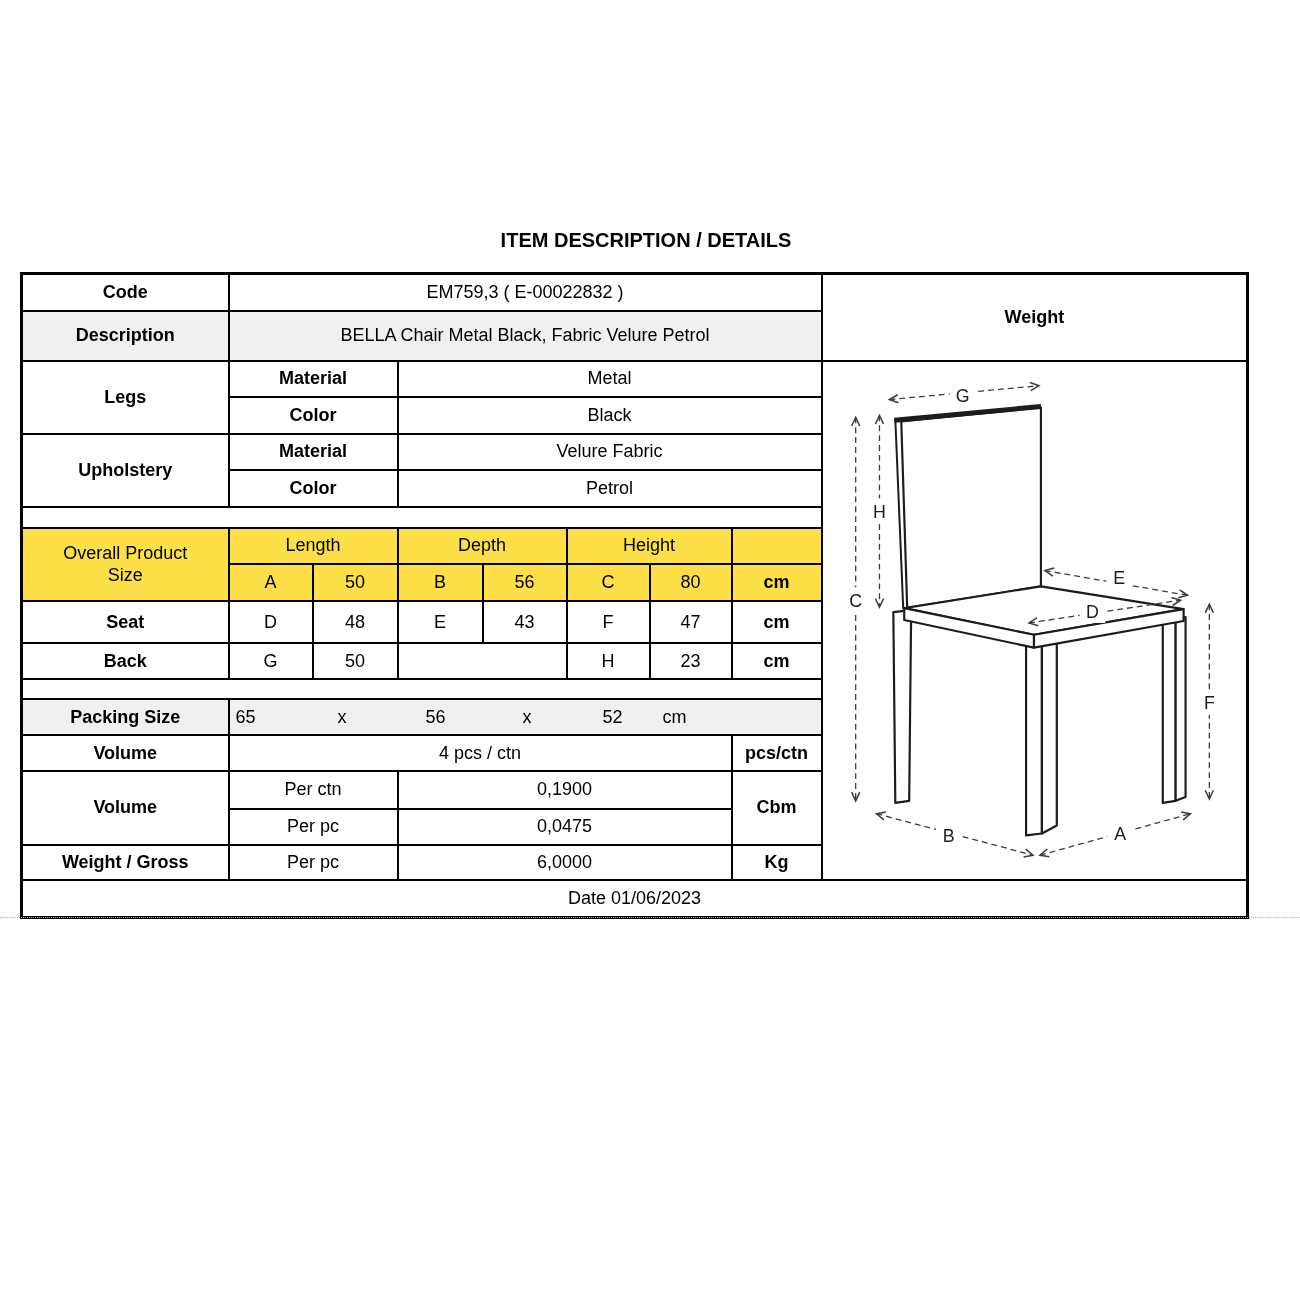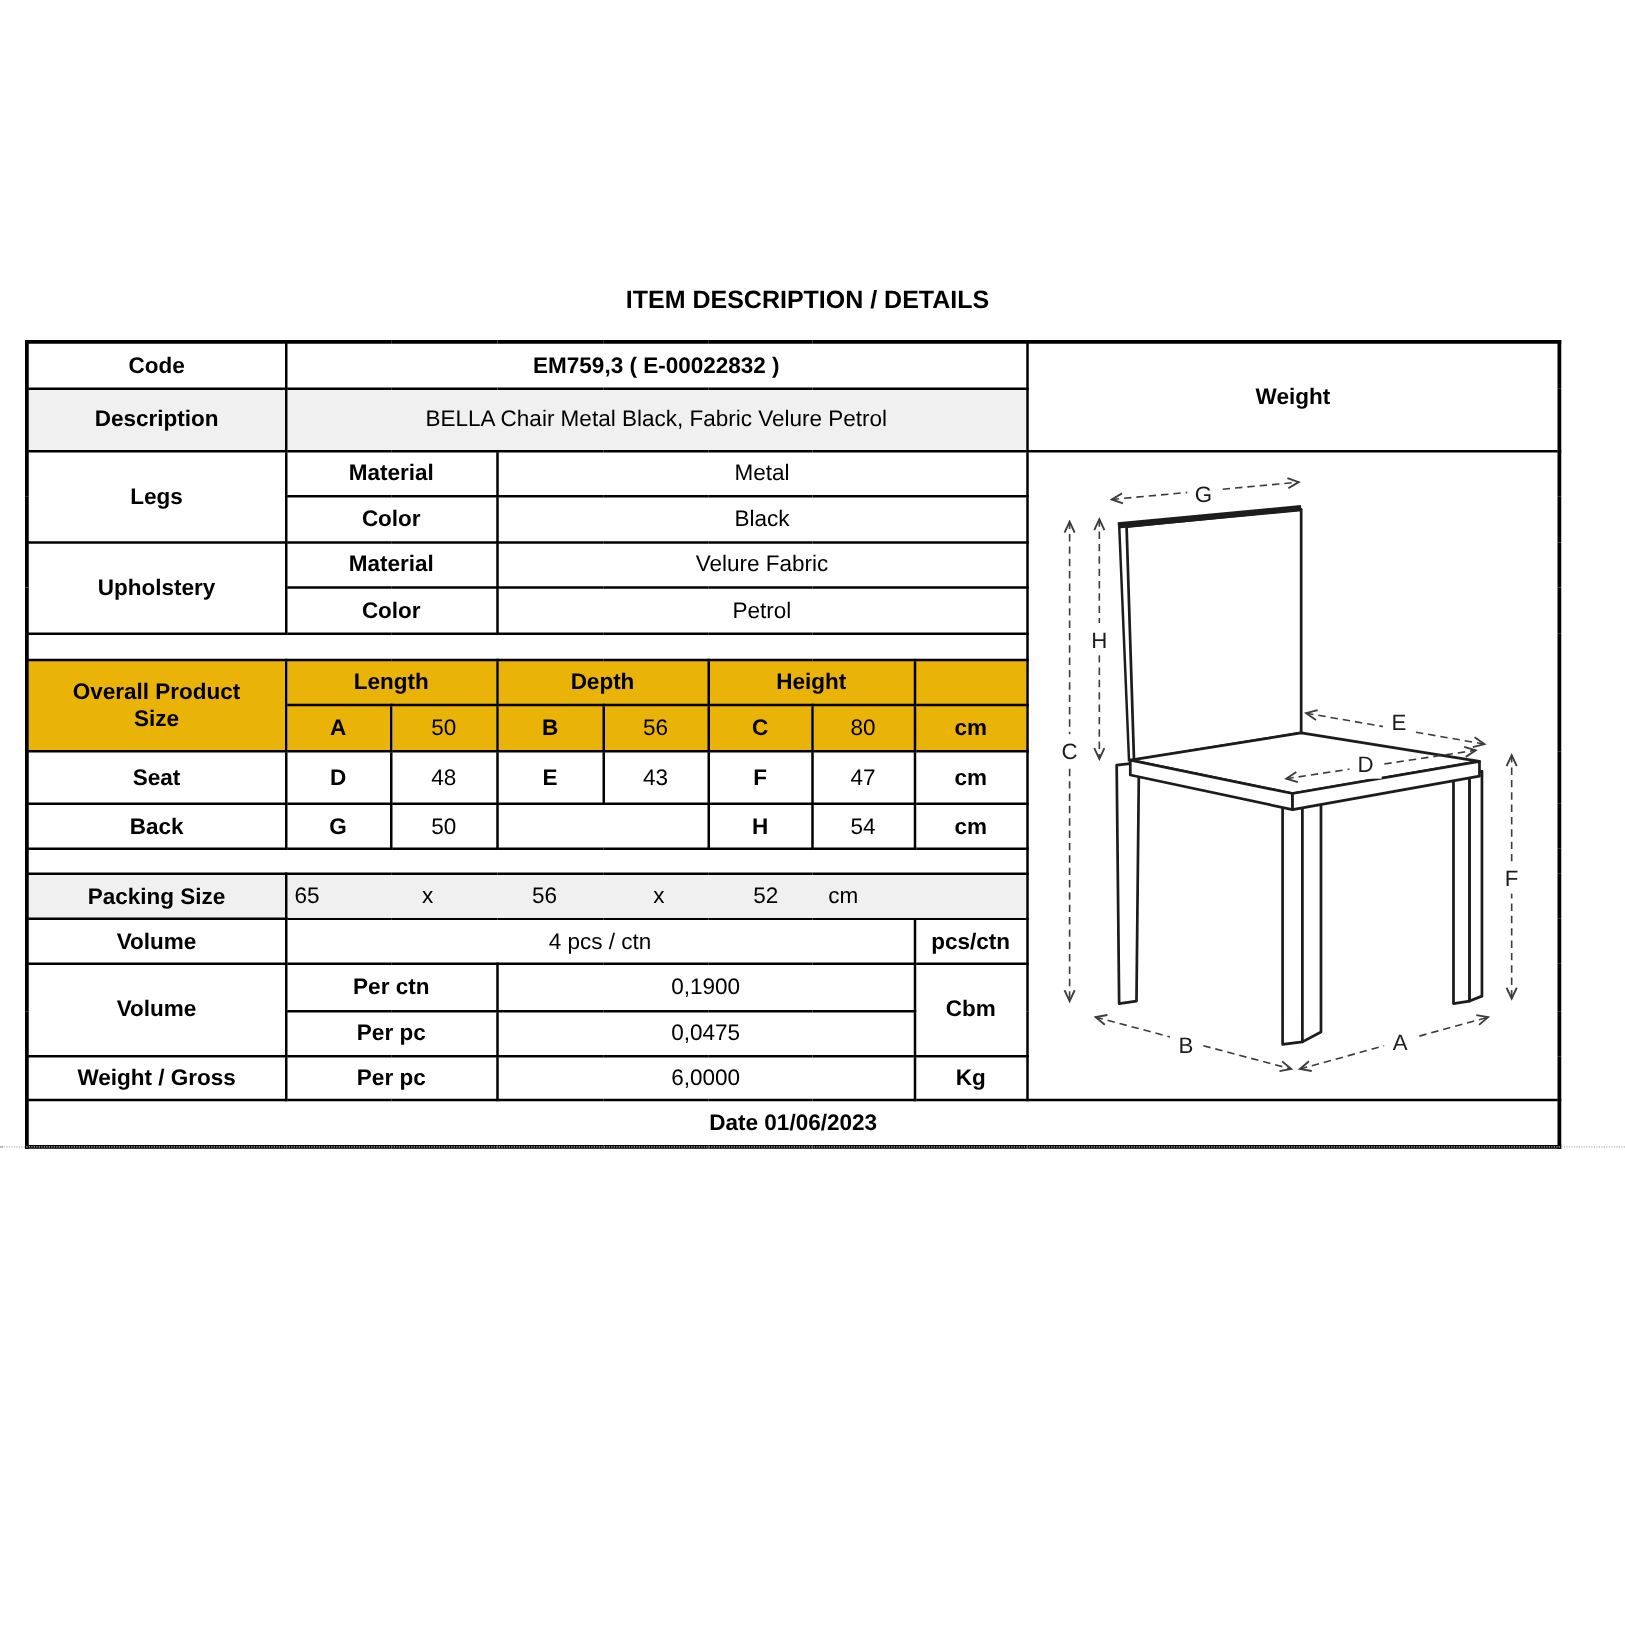--- a/index.html
+++ b/index.html
@@ -15,23 +15,23 @@
     position:absolute;left:20px;top:272px;width:1226px;
     border-collapse:collapse;table-layout:fixed;
     border:3px solid #000;
     padding-left:28px;
   }
   #spec-table td{
     border:2px solid #000;padding:0;font-size:18px;
     vertical-align:middle;overflow:hidden;text-align:center;
   }
   td.lbl{font-weight:bold;text-align:left;padding-left:7px}
-  td.bold{font-weight:bold}
+  td.bold{font-weight:normal}
   td.unit{font-weight:bold;text-align:left;padding-left:5px}
-  .yellow{background:#eab308}
+  .yellow{background:#fde047}
   .grey{background:#f0f0f0}
   td.packcell{position:relative}
   .packcell span{position:absolute;top:50%;transform:translateY(-50%);white-space:nowrap}
   td.drawhdr{font-weight:bold;font-size:19px}
   #draw-cell{vertical-align:top;padding:0;background:#fff}
   #size-head div{line-height:22px}
   #page-rule{
     position:absolute;left:0;top:917px;width:1300px;height:0;
     border-top:1px dotted #b8b8b8;
   }
@@ -174,21 +174,21 @@
     <td class="bold">F</td>
     <td>47</td>
     <td class="unit">cm</td>
   </tr>
   <tr style="height:36px">
     <td class="lbl">Back</td>
     <td class="bold">G</td>
     <td>50</td>
     <td colspan="2"></td>
     <td class="bold">H</td>
-    <td>54</td>
+    <td>23</td>
     <td class="unit">cm</td>
   </tr>
 
   <tr style="height:20px">
     <td colspan="8"></td>
   </tr>
 
   <tr style="height:36px">
     <td class="lbl grey">Packing Size</td>
     <td class="grey packcell" colspan="7">

